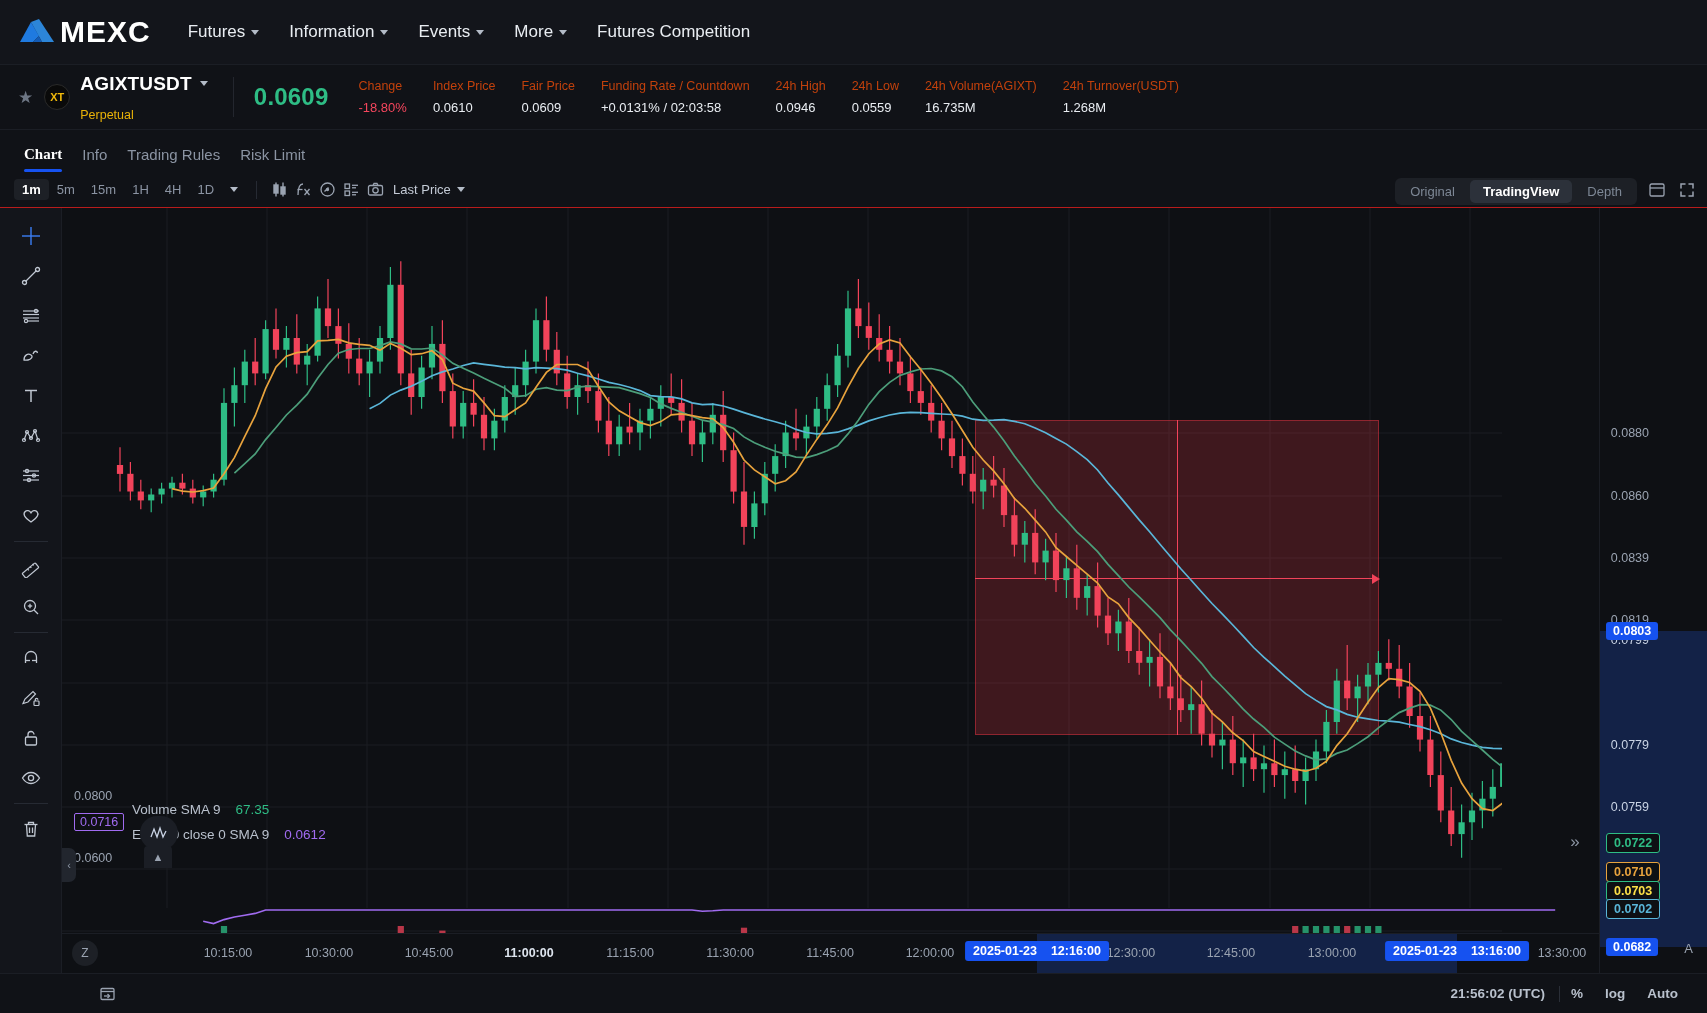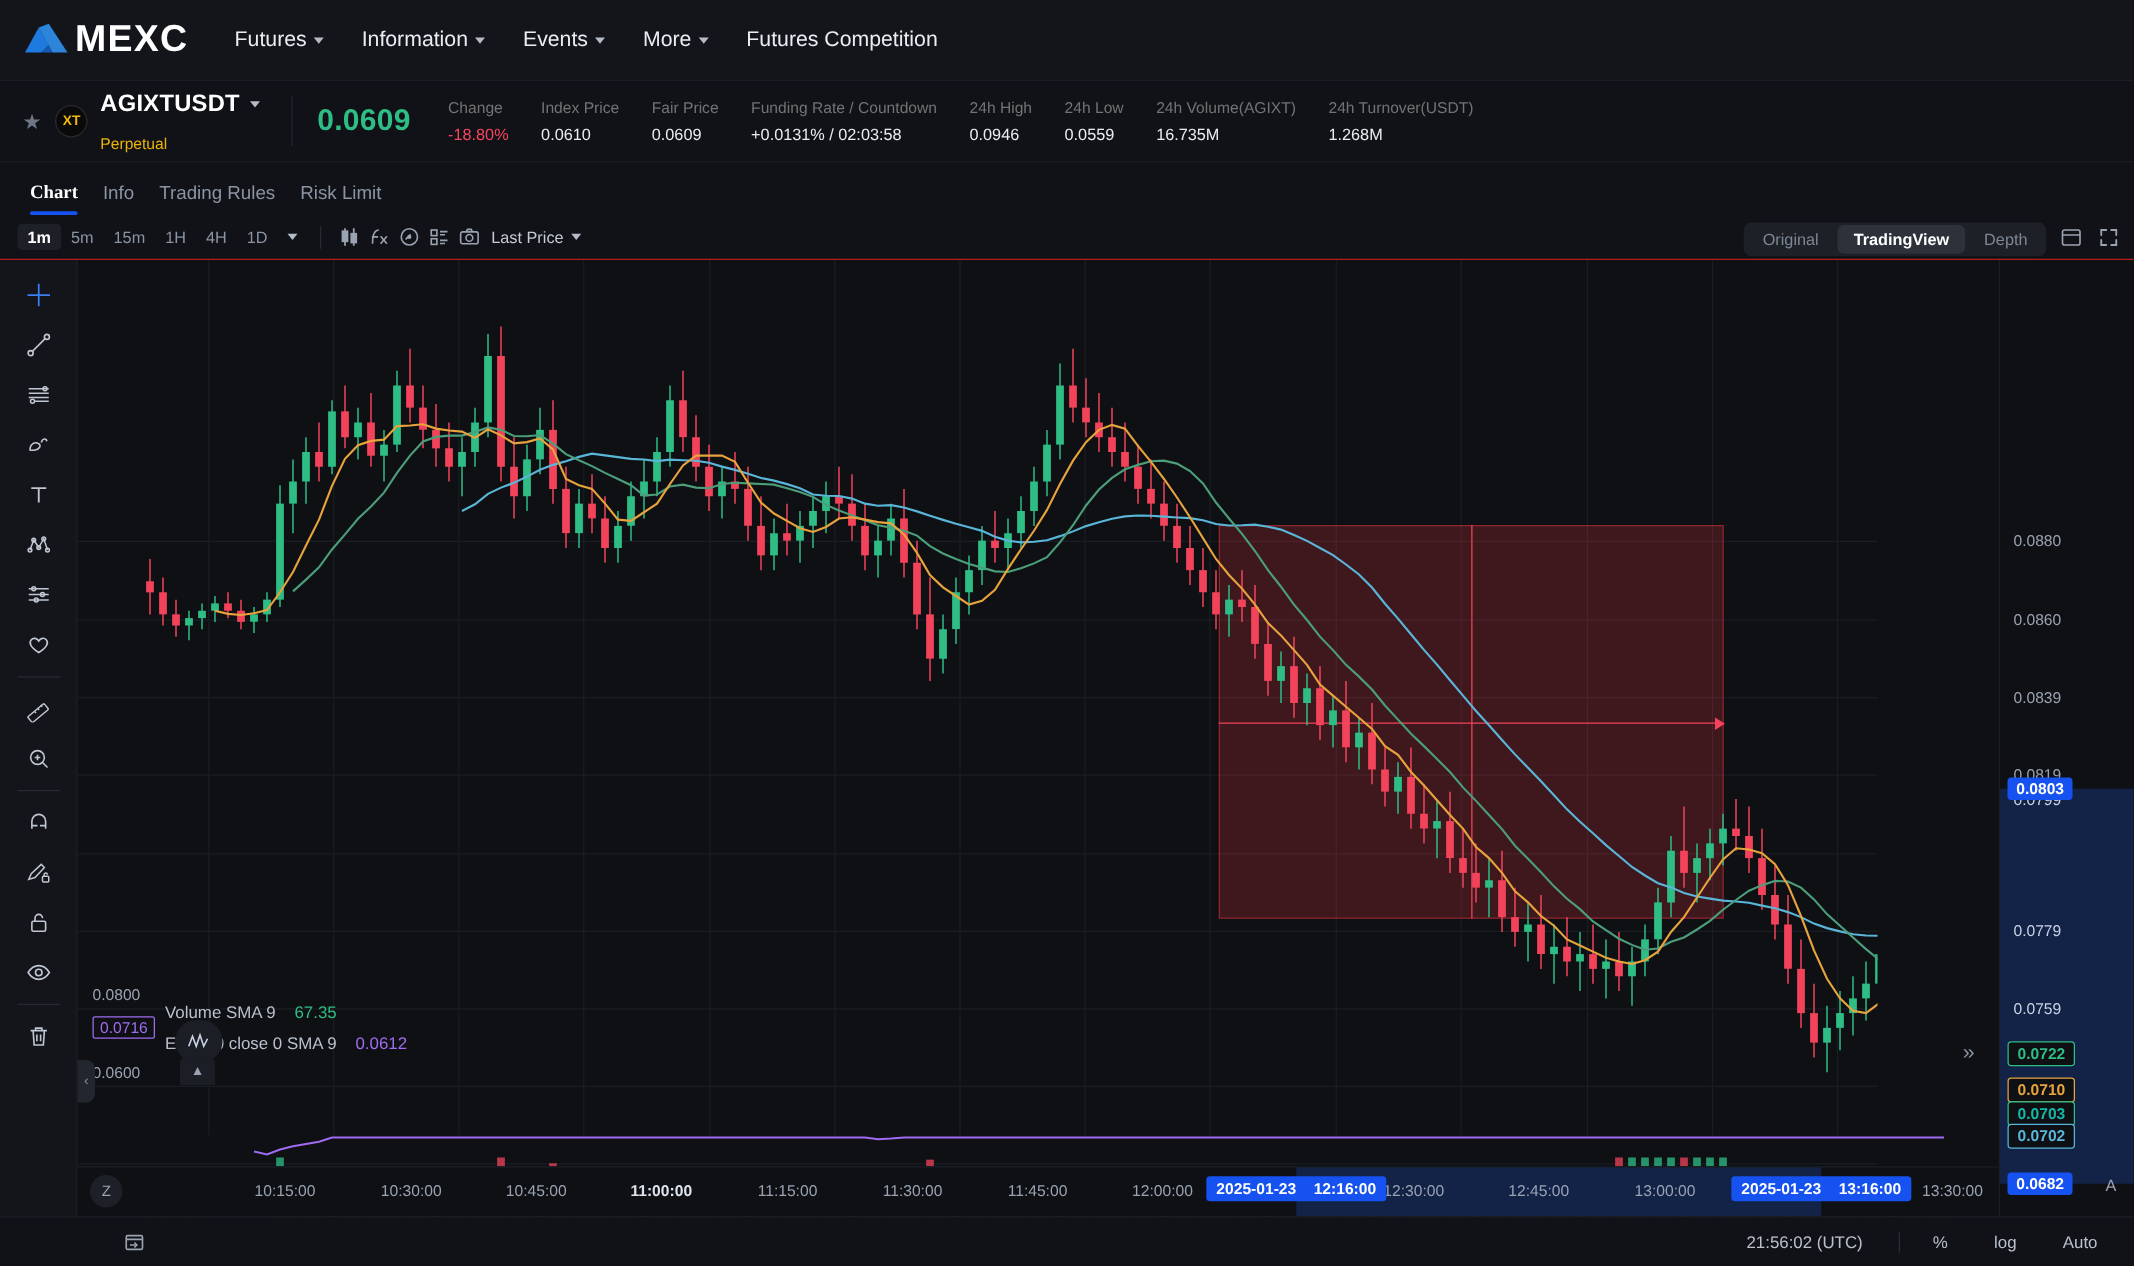--- a/index.html
+++ b/index.html
@@ -39,21 +39,21 @@
     display:flex; align-items:center; justify-content:center; margin-right: 10px;
     border: 1px solid #2a2a2a;
   }
   .sym-block { display:flex; flex-direction:column; justify-content:center; margin-right: 5px; }
   .sym-row { display:flex; align-items:center; gap:8px; }
   .sym-name { font-size: 19px; font-weight: 700; color:#fff; letter-spacing:.2px; }
   .sym-type { font-size: 12.5px; color:#eab308; margin-top: 13px; }
   .vsep { width:1px; height:40px; background:#23262e; margin: 0 20px; }
   .last-price { font-size: 24px; font-weight: 600; color:#2ebd85; margin-right: 30px; letter-spacing:.2px; }
   .stat { display:flex; flex-direction:column; gap:7px; margin-right: 26px; }
-  .stat-l { font-size: 12.5px; color:#737373; white-space:nowrap; }
+  .stat-l { font-size: 12.5px; color:#c2410c; white-space:nowrap; }
   .stat-v { font-size: 13px; color:#e9edf2; white-space:nowrap; }
   .stat-v.down { color:#f5465d; }
 
   
   .subtabs { height: 42px; display:flex; align-items:flex-end; gap: 0; padding-left: 14px; background:#101217; }
   .subtab { font-size: 15px; color:#8b94a3; padding: 0 10px 9px 10px; position:relative; cursor:pointer; }
   .subtab.active { color:#fff; font-weight:700;font-family:Liberation Serif, serif; }
   .subtab.active::after {
     content:""; position:absolute; left: 10px; right: 10px; bottom: 0; height: 3px;
     background:#1652f0; border-radius:2px;
@@ -145,21 +145,21 @@
     box-shadow: 0 2px 8px rgba(0,0,0,.35);
   }
 
   
   .statusbar {
     position:absolute; left:0; bottom:0; width: 1707px; height: 40px;
     background:#101217; border-top:1px solid #1b1e25;
     display:flex; align-items:center; padding: 0 18px;
   }
   .sb-left-ico { width: 26px; height: 26px; display:flex;align-items:center;justify-content:center; color:#9aa3b1; cursor:pointer; margin-left: 76px;}
-  .sb-right { margin-left:auto; display:flex; align-items:center; gap: 15px; }
+  .sb-right { margin-left:auto; display:flex; align-items:center; gap: 0; font-weight: bold; }
   .sb-txt { font-size: 13.5px; color:#b9c1cd; padding: 0 14px; }
   .sb-sep { width:1px; height:16px; background:#2a2e37; }
   .sb-btn { font-size: 13.5px; color:#b9c1cd; padding: 0 11px; cursor:pointer; }
 
   .collapse-handle {
     position:absolute; left: 0; top: 640px; width: 14px; height: 34px;
     background:#22262e; border-radius: 0 7px 7px 0; color:#8b94a3;
     display:flex;align-items:center;justify-content:center; font-size: 11px; cursor:pointer; z-index: 40;
   }
   .fwd-handle {
@@ -977,21 +977,21 @@
       <div class="pl" style="top:350px;">0.0839</div>
       <div class="pl" style="top:412px;">0.0819</div>
       <div class="pl blue-band-text" style="top:432px;">0.0799</div>
       <div class="pl blue-band-text" style="top:537px;">0.0779</div>
       <div class="pl blue-band-text" style="top:599px;">0.0759</div>
       <div class="pl blue-band-text" style="top:661px;">0.0739</div>
 
       <div class="tagp" style="top:423px; background:#1652f0; color:#fff;">0.0803</div>
       <div class="tagp" style="top:635px; background:#0e1014; color:#2ebd85; border:1px solid #2ebd85;">0.0722</div>
       <div class="tagp" style="top:664px; background:#0e1014; color:#e8a33d; border:1px solid #e8a33d;">0.0710</div>
-      <div class="tagp" style="top:683px; background:#0e1014; color:#14b8a6; border:1px solid #2ebd85;">0.0703</div>
+      <div class="tagp" style="top:683px; background:#0e1014; color:#fde047; border:1px solid #2ebd85;">0.0703</div>
       <div class="tagp" style="top:701px; background:#0e1014; color:#5ab6d9; border:1px solid #5ab6d9;">0.0702</div>
       <div class="tagp" style="top:739px; background:#1652f0; color:#fff;">0.0682</div>
 
       <div class="pl" style="top:799px;">10K</div>
 
       <div class="abtn" style="top: 733px; right: 14px;">A</div>
     </div>
 
     <div class="timescale">
       <div class="tsband" style="left: 975px; width: 420px;"></div>

